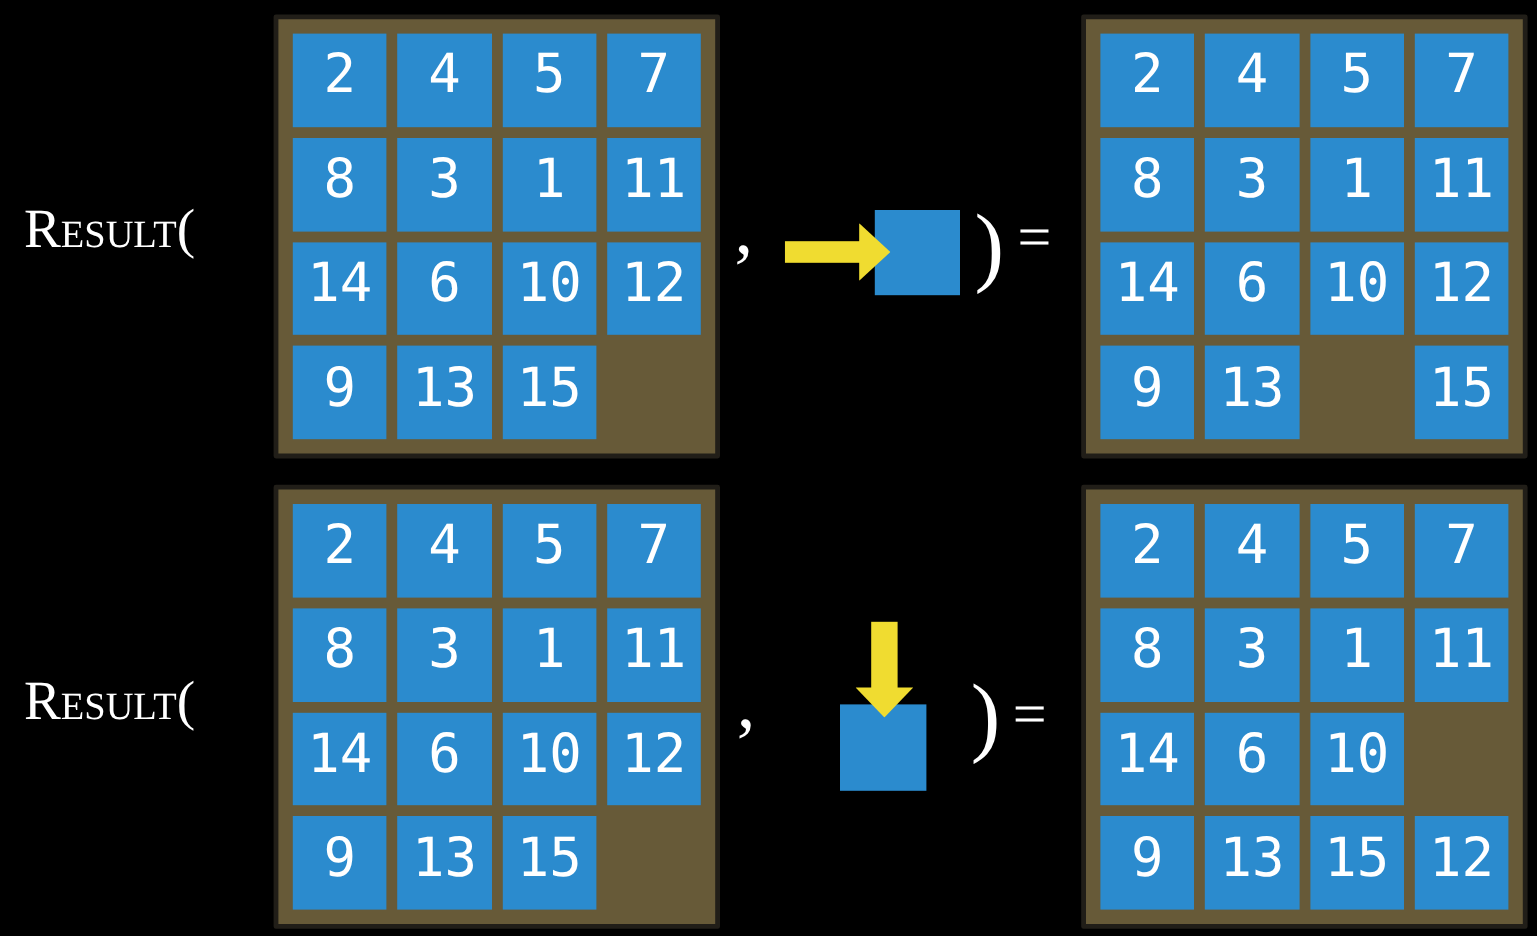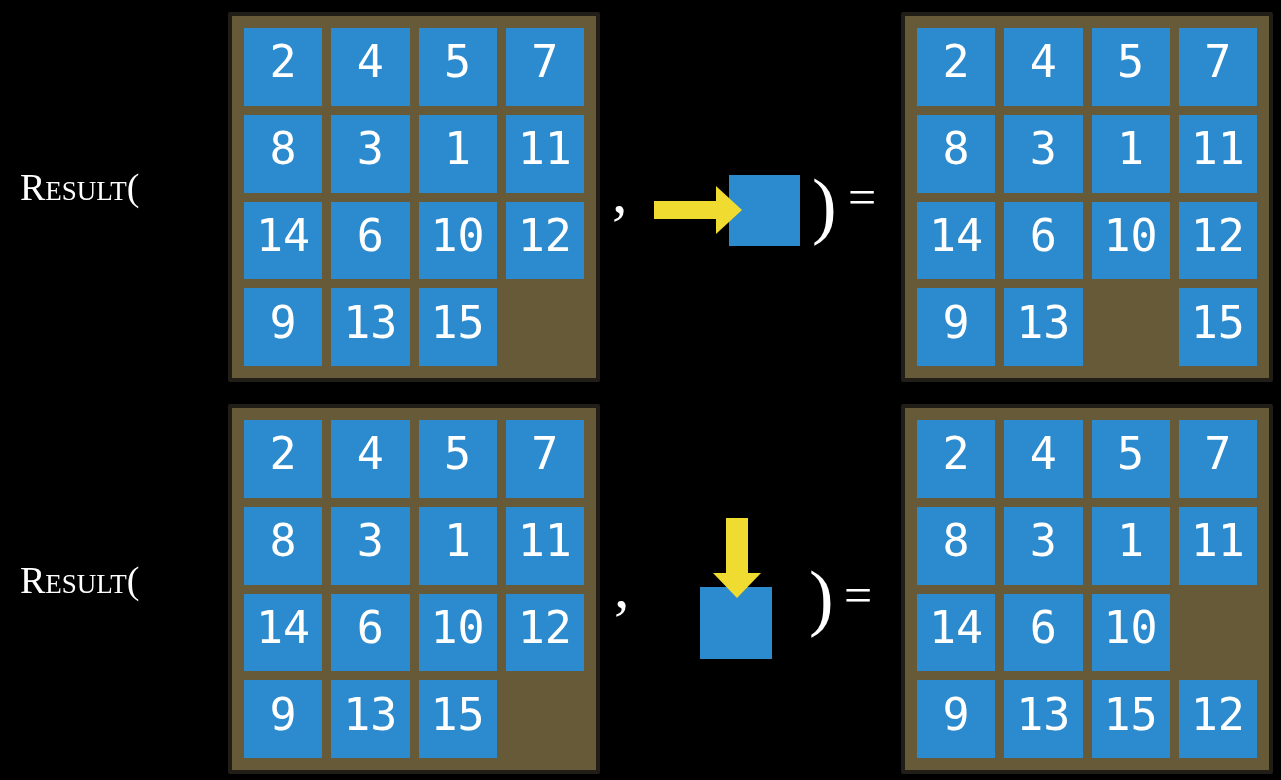--- a/index.html
+++ b/index.html
@@ -19,21 +19,21 @@
   .b-out1{left:901px;top:12px;}
   .b-in2{left:228px;top:404px;}
   .b-out2{left:901px;top:404px;}
   .cell{background:var(--tile);display:flex;align-items:center;justify-content:center;
         box-sizing:border-box;padding-bottom:10px;color:var(--tile-text);
         font-family:"DejaVu Sans Mono","Liberation Mono",monospace;font-size:45px;}
   .cell.empty{background:transparent;}
 
   
   .func{position:absolute;color:var(--text);font-variant:small-caps;
-        font-size:38px;line-height:1;white-space:nowrap;}
+        font-size:46px;line-height:1;white-space:nowrap;}
   .f1{left:20px;top:168px;}
   .f2{left:20px;top:561px;}
   .comma{position:absolute;color:var(--text);font-size:62px;line-height:1;}
   .c1{left:612px;top:160px;}
   .c2{left:614px;top:555px;}
   .paren{position:absolute;color:var(--text);font-size:74px;line-height:1;font-weight:400;}
   .p1{left:812px;top:168px;}
   .p2{left:809px;top:560px;}
   .equals{position:absolute;color:var(--text);font-size:50px;line-height:1;}
   .e1{left:848px;top:172px;}

